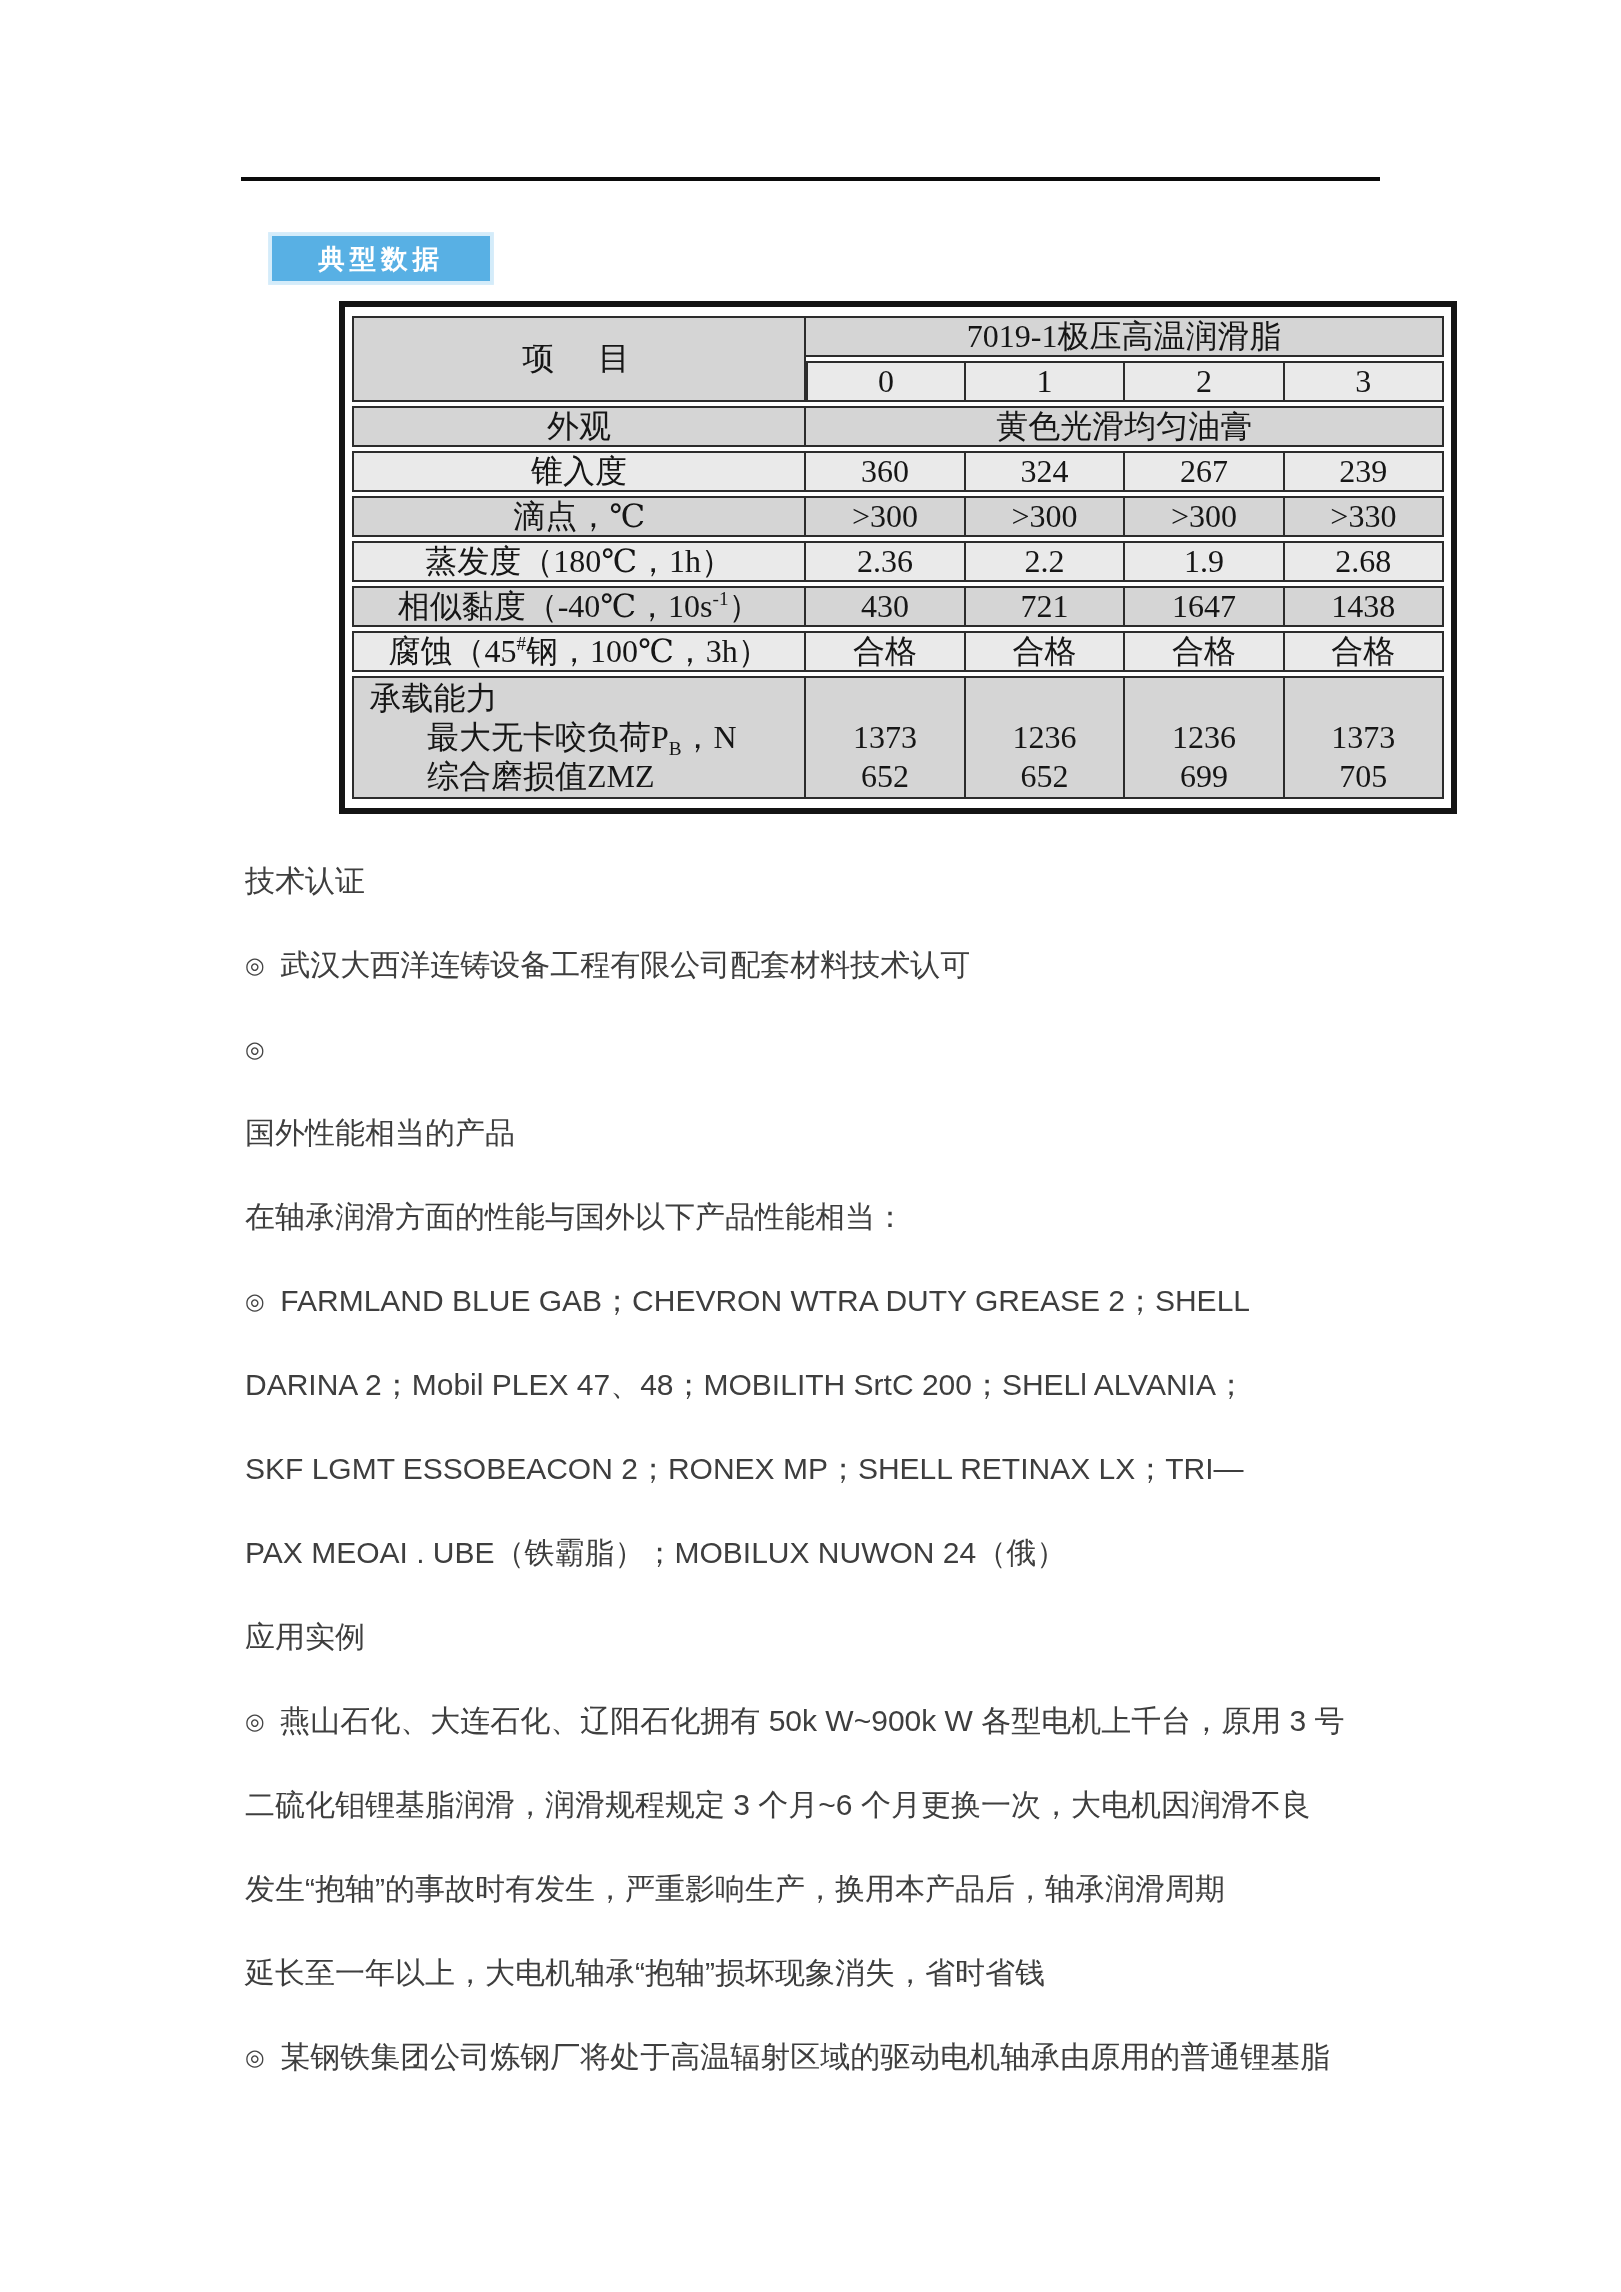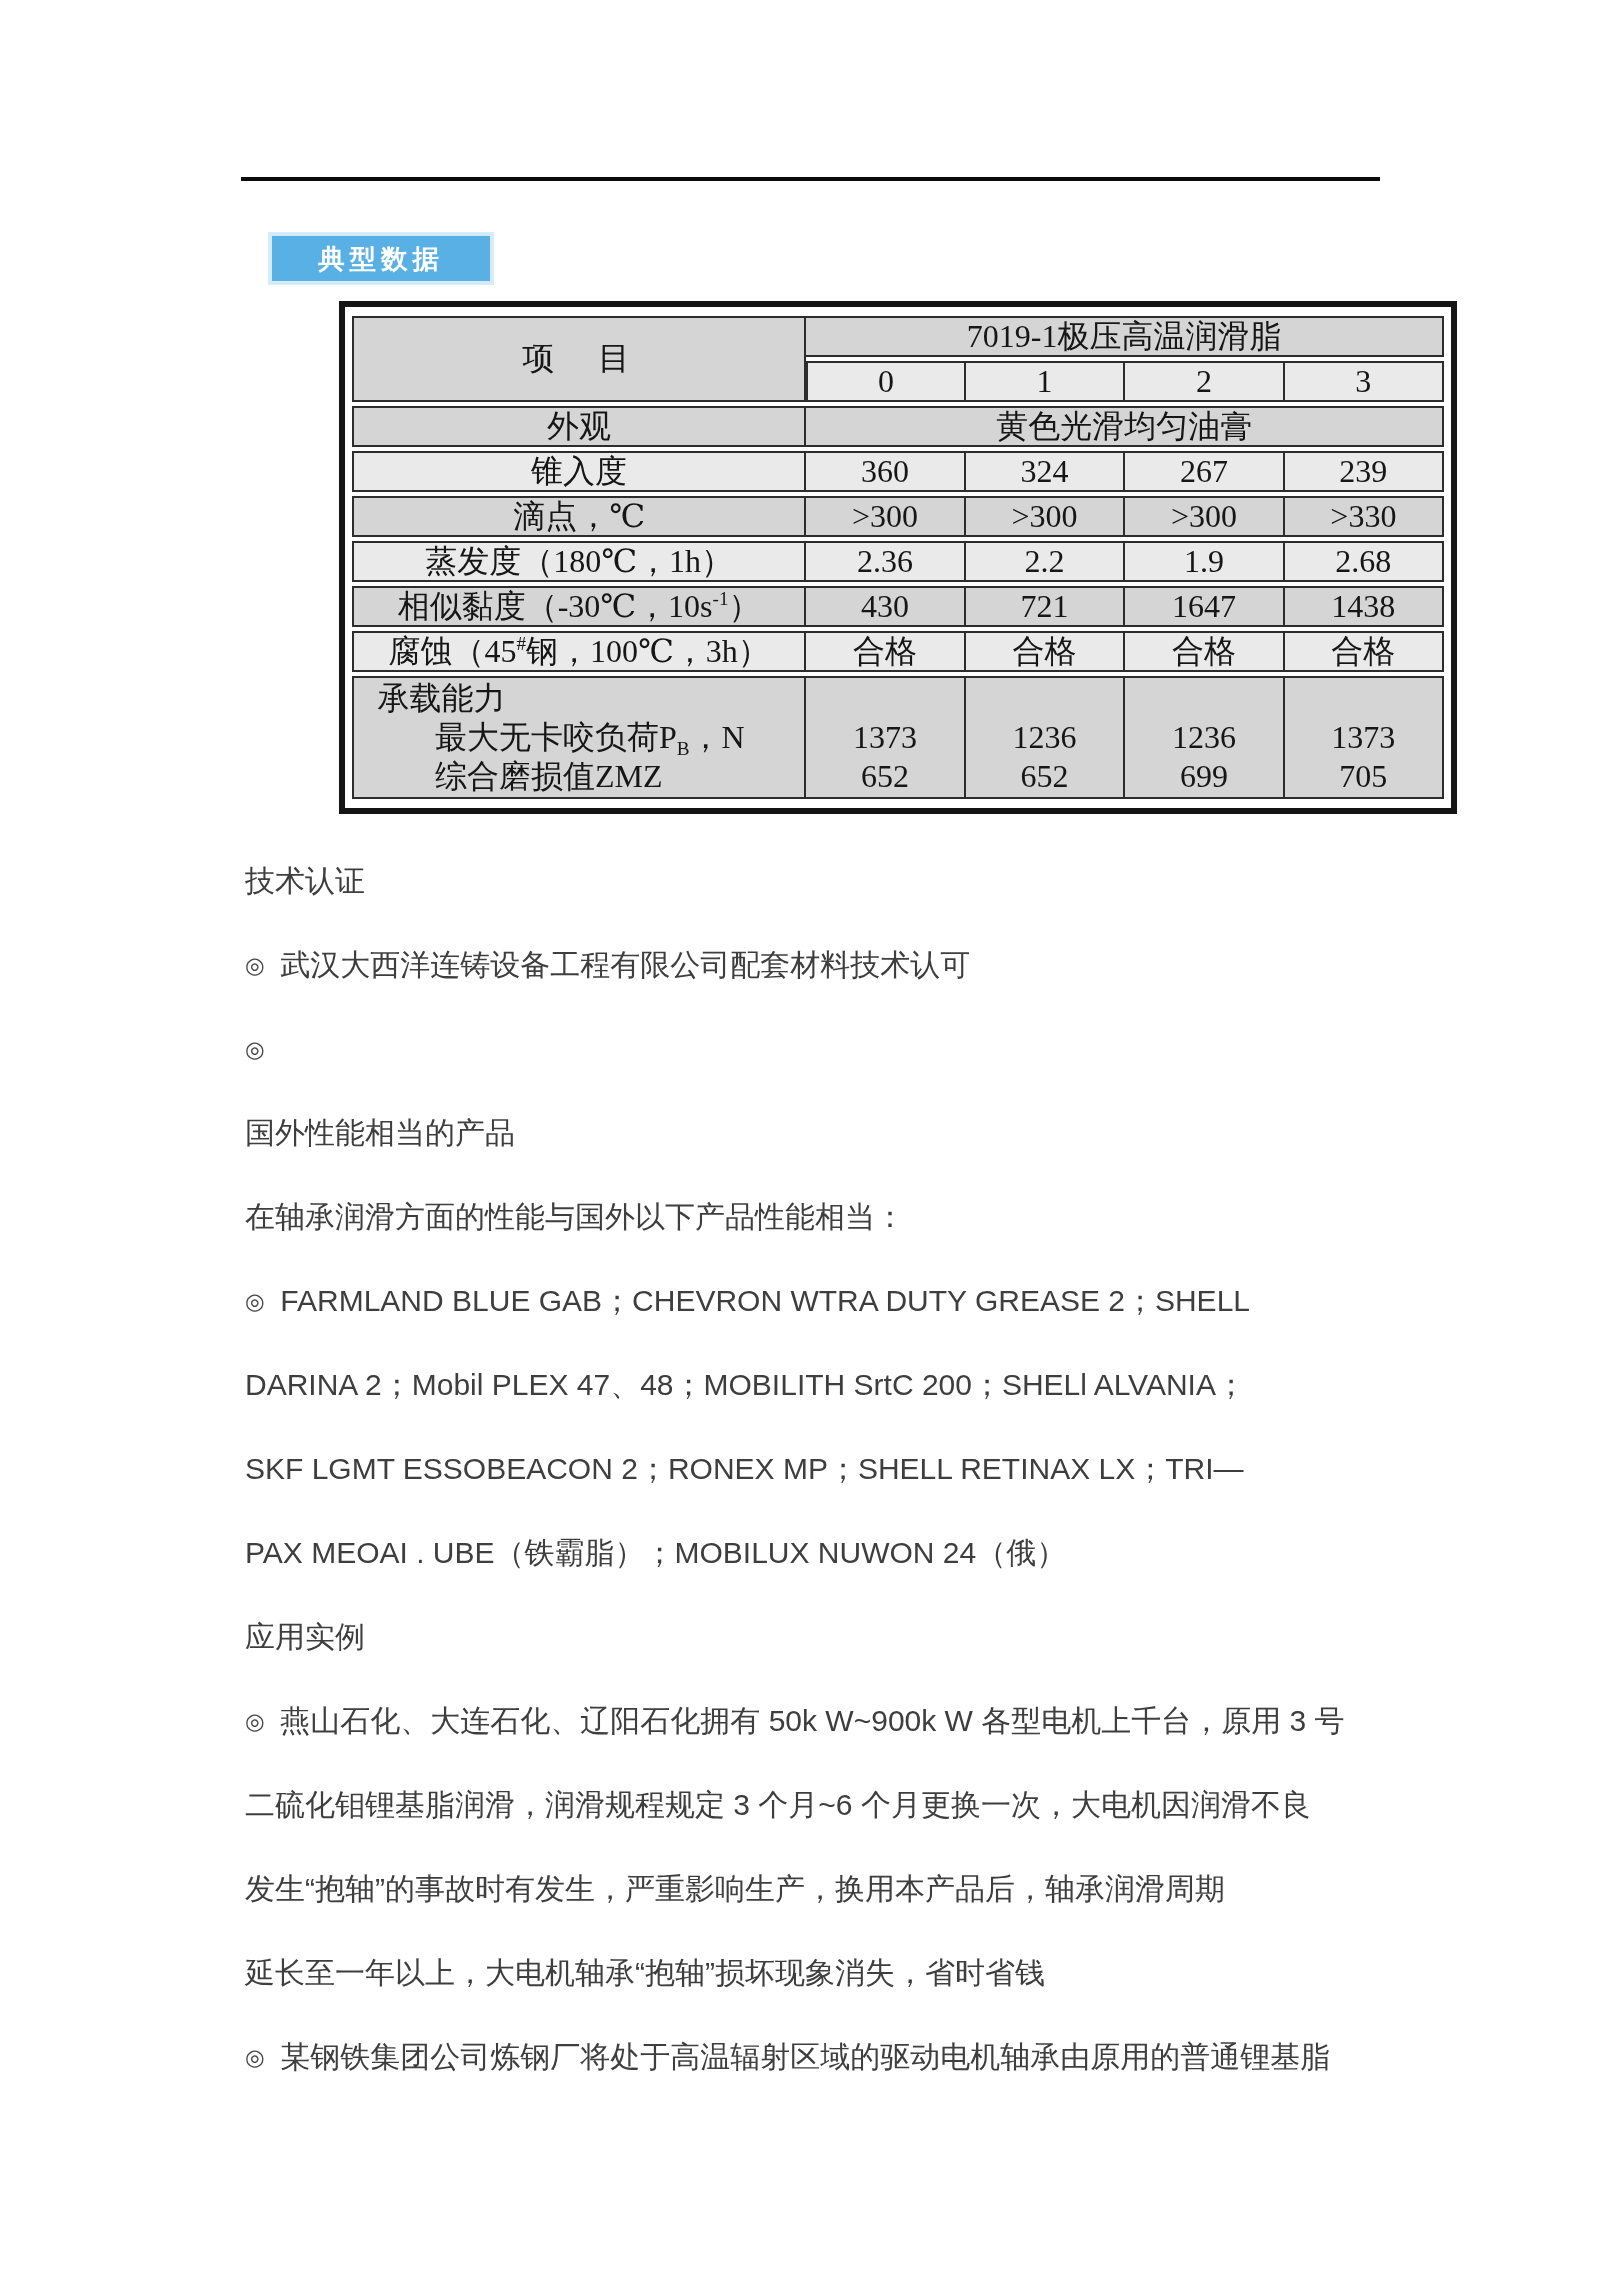--- a/index.html
+++ b/index.html
@@ -49,21 +49,21 @@
     text-align:center;
     vertical-align:middle;
   }
   table.data td:first-child{border-left:2.9px solid #2c2c2c;}
   td.bg-g{background:#d5d5d5;}
   td.bg-l{background:#eaeaea;}
   td.lbl{text-align:left;padding-left:17.6px;}
   td.item-head{text-align:center;letter-spacing:5.9px;}
   sup{font-size:0.6em;line-height:0;}
   sub{font-size:0.6em;line-height:0;}
-  .cap-line{height:39px;line-height:39px;text-align:left;padding-left:15.7px;margin-left:8px;}
+  .cap-line{height:39px;line-height:39px;text-align:left;padding-left:15.7px;}
   .cap-line.indent{padding-left:73px;}
   .cap-num{height:39px;line-height:39px;text-align:center;}
   
   .content{
     position:absolute;left:245px;top:839px;width:1157px;
     color:#3e3e3e;font-size:30px;
   }
   .line{height:84px;display:flex;align-items:center;white-space:nowrap;}
   .bullet{font-size:22.5px;margin-right:15.7px;flex:0 0 auto;color:#444;}
 </style>
@@ -117,21 +117,21 @@
           <td class="bg-g">&gt;330</td>
         </tr>
         <tr>
           <td class="bg-l lbl">蒸发度（180℃，1h）</td>
           <td class="bg-l">2.36</td>
           <td class="bg-l">2.2</td>
           <td class="bg-l">1.9</td>
           <td class="bg-l">2.68</td>
         </tr>
         <tr>
-          <td class="bg-g lbl"><span>相似黏度（-30℃，10s</span><sup>-1</sup><span>）</span></td>
+          <td class="bg-g lbl"><span>相似黏度（-40℃，10s</span><sup>-1</sup><span>）</span></td>
           <td class="bg-g">430</td>
           <td class="bg-g">721</td>
           <td class="bg-g">1647</td>
           <td class="bg-g">1438</td>
         </tr>
         <tr>
           <td class="bg-l lbl"><span>腐蚀（45</span><sup>#</sup><span>钢，100℃，3h）</span></td>
           <td class="bg-l">合格</td>
           <td class="bg-l">合格</td>
           <td class="bg-l">合格</td>

